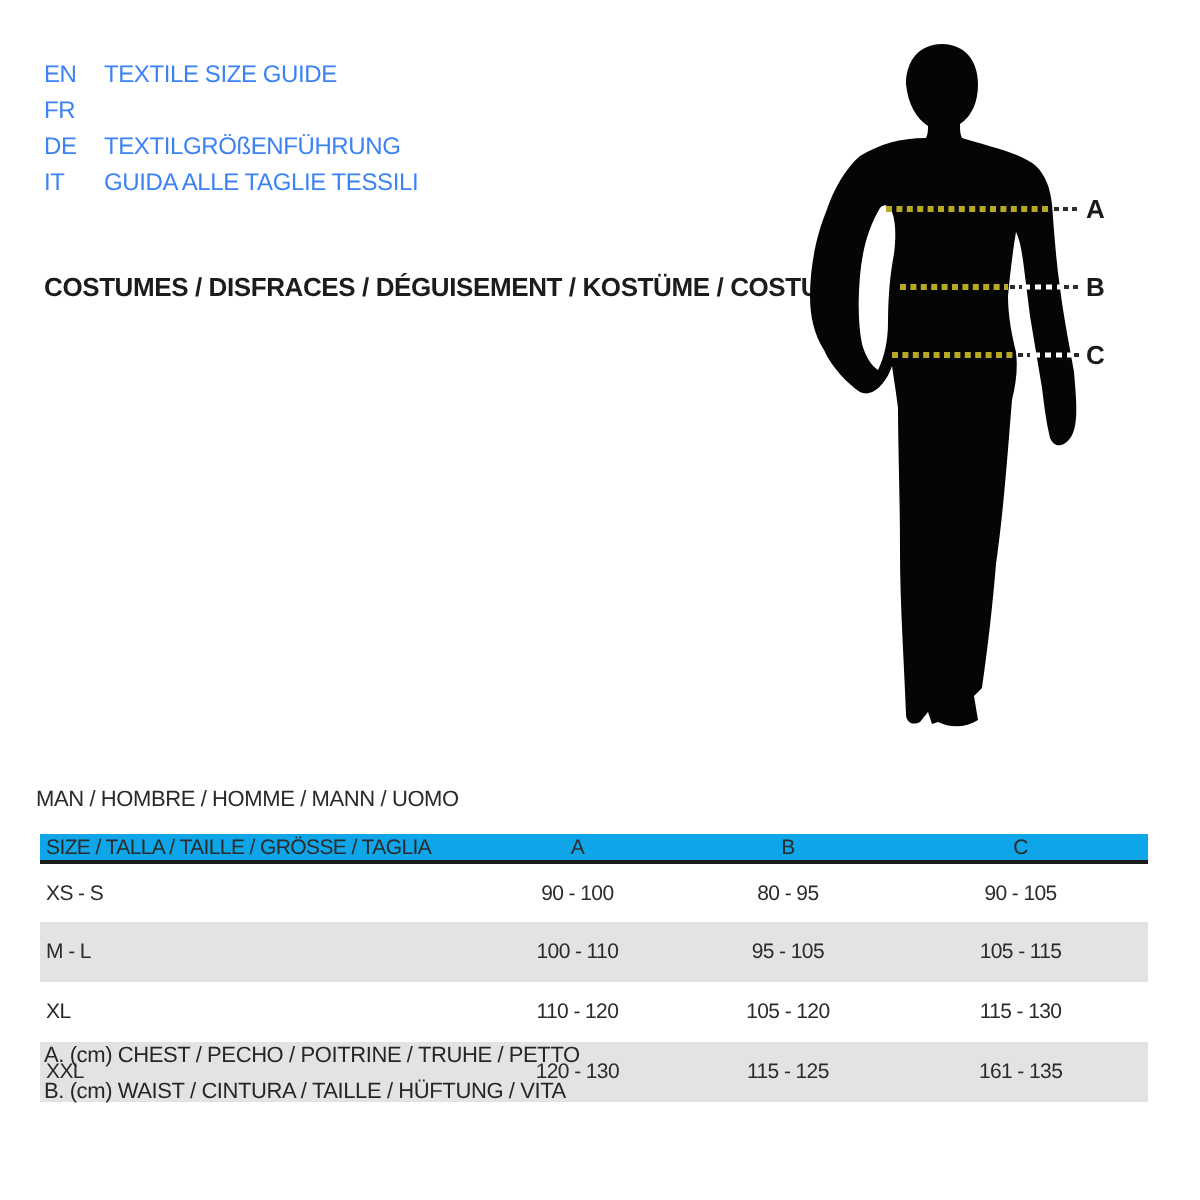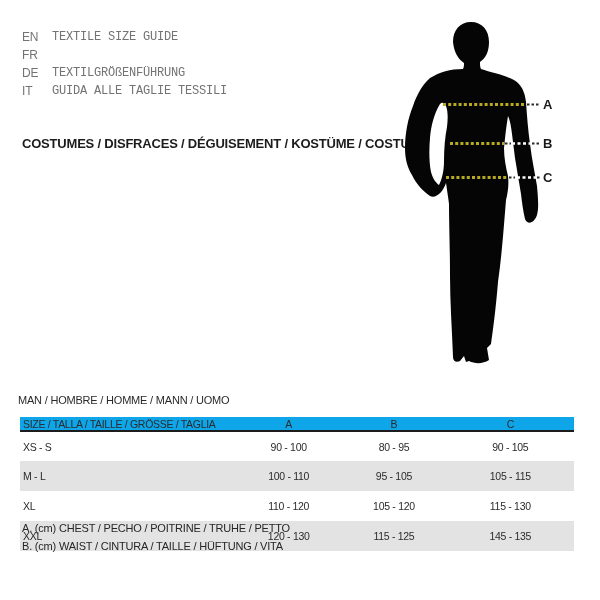--- a/index.html
+++ b/index.html
@@ -8,23 +8,23 @@
     position:relative;
     background:#ffffff;
     font-family:"Liberation Sans", sans-serif;
     color:#222;
     overflow:hidden;
     letter-spacing:-0.2px;
   }
 
   
   .langs { position:absolute; left:22px; top:28px; }
-  .lang-row { display:flex; height:18px; align-items:center; font-size:12px; color:#737373; }
+  .lang-row { display:flex; height:18px; align-items:center; font-size:12px; color:#3b82f6; }
   .lang-code { width:30px; flex:0 0 30px; }
-  .lang-label { white-space:nowrap;font-family:Liberation Mono, monospace; }
+  .lang-label { white-space:nowrap; }
 
   
   .category { position:absolute; left:22px; top:136px; font-size:13px; font-weight:bold; color:#1c1c1c; white-space:nowrap; }
 
   
   .figure { position:absolute; left:386px; top:12px; width:184px; height:356px; }
   .figure svg { display:block; }
   .measure-label { font-family:"Liberation Sans",sans-serif; font-size:13px; font-weight:bold; fill:#1a1a1a; }
 
   
@@ -152,21 +152,21 @@
     <tr>
       <td class="left">XL</td>
       <td>110 - 120</td>
       <td>105 - 120</td>
       <td>115 - 130</td>
     </tr>
     <tr>
       <td class="left">XXL</td>
       <td>120 - 130</td>
       <td>115 - 125</td>
-      <td>145 - 135</td>
+      <td>161 - 135</td>
     </tr>
   </tbody>
 </table>
 
 <div class="legend">
   <div class="legend-row">A. (cm) CHEST / PECHO / POITRINE / TRUHE / PETTO</div>
   <div class="legend-row">B. (cm) WAIST / CINTURA / TAILLE / HÜFTUNG / VITA</div>
 </div>
 
 </body></html>

